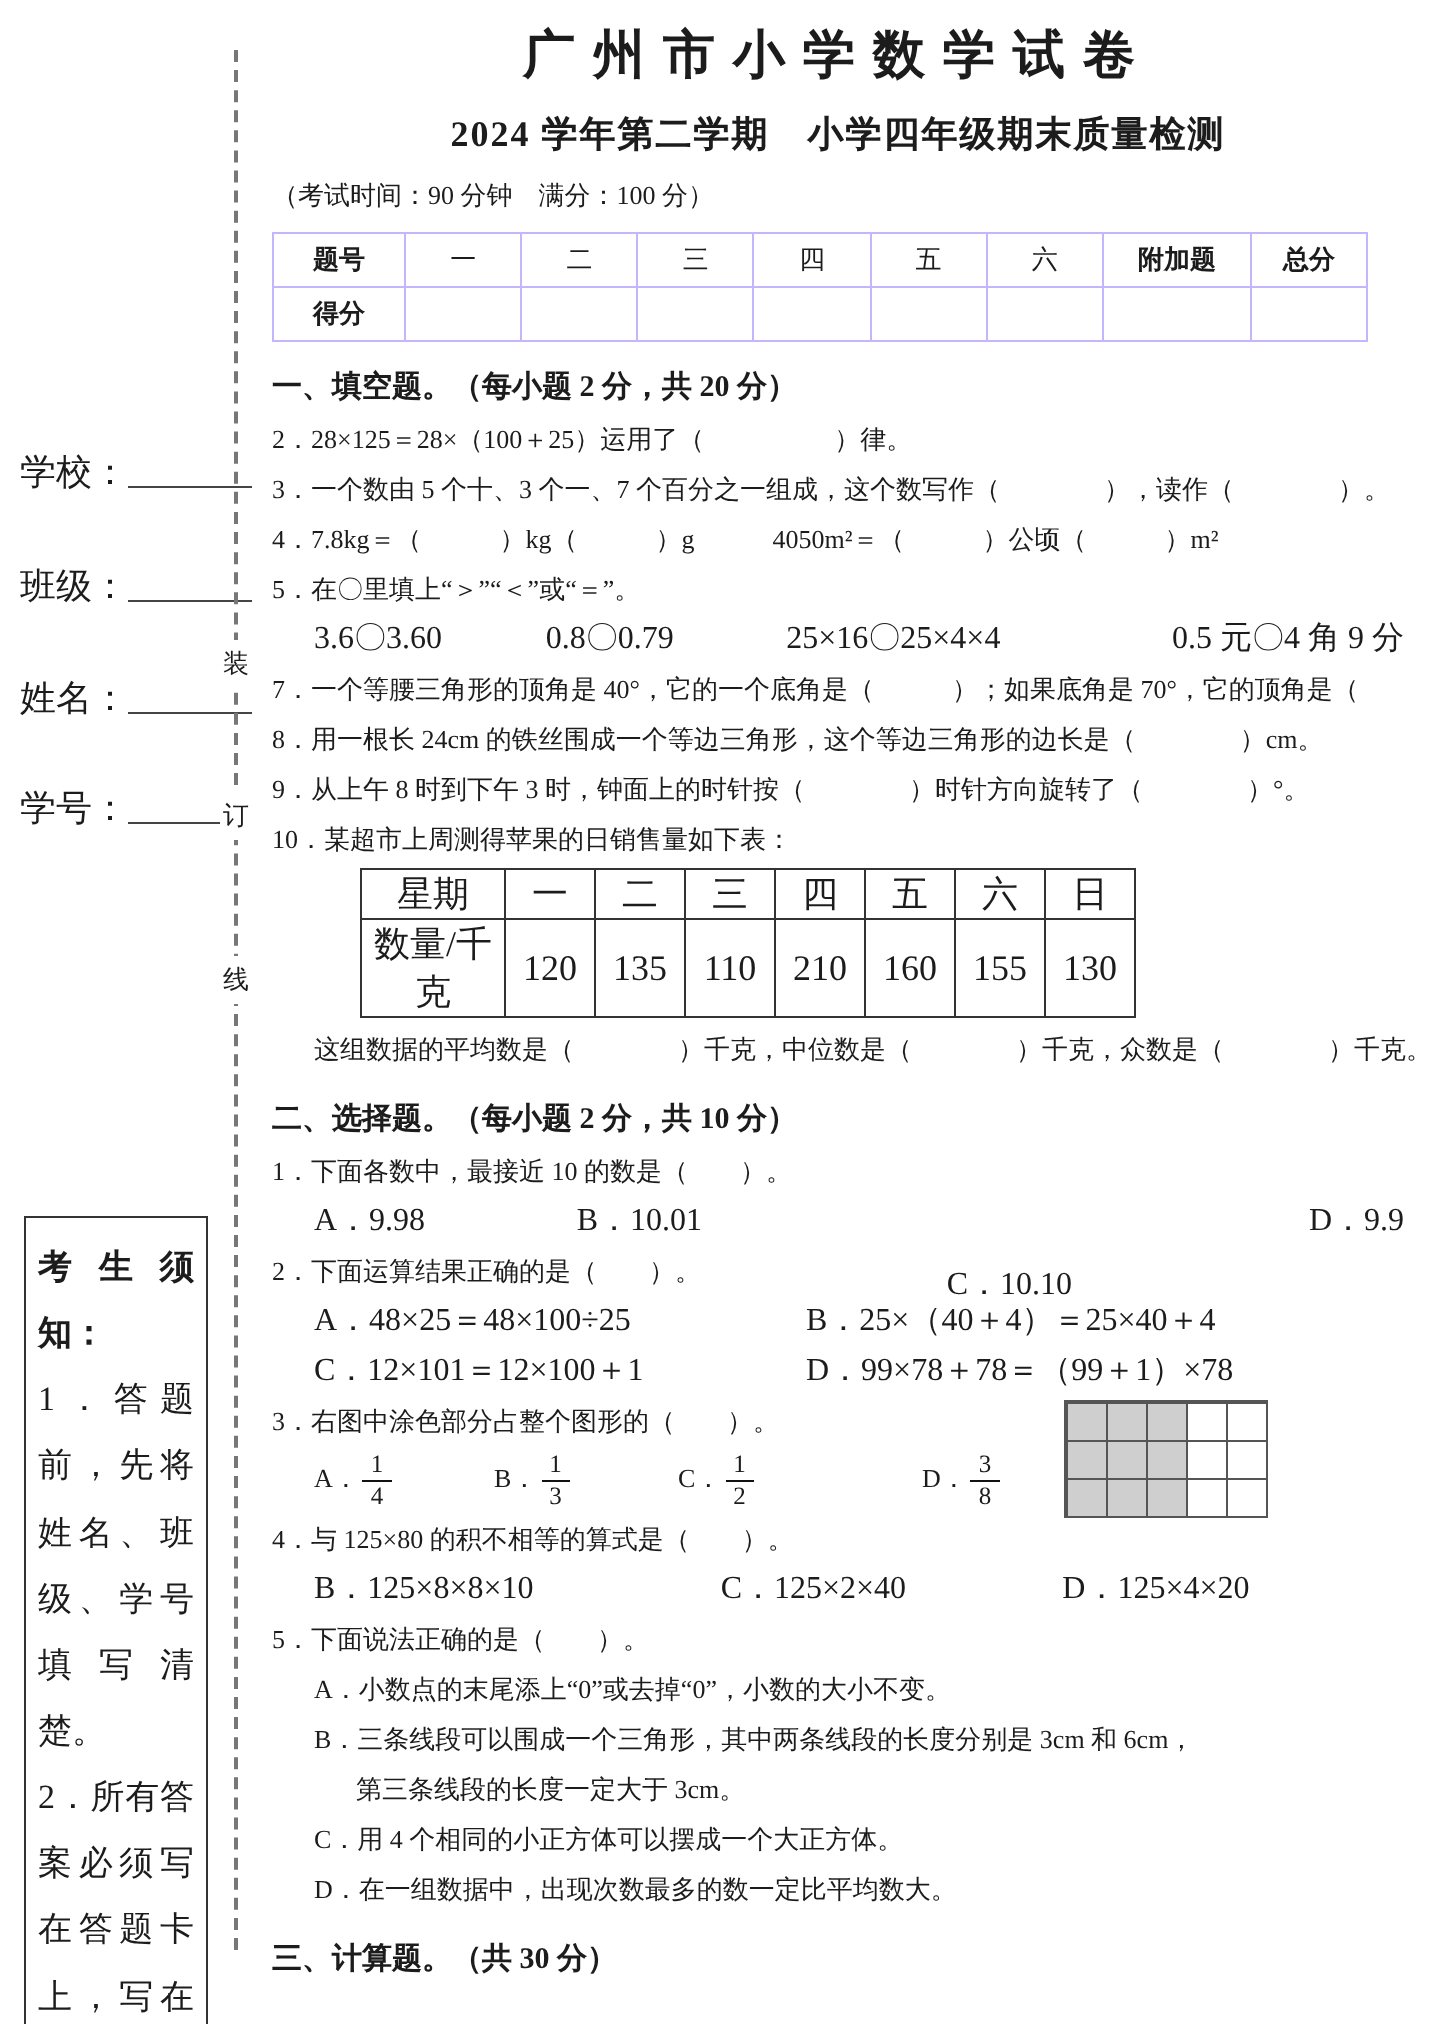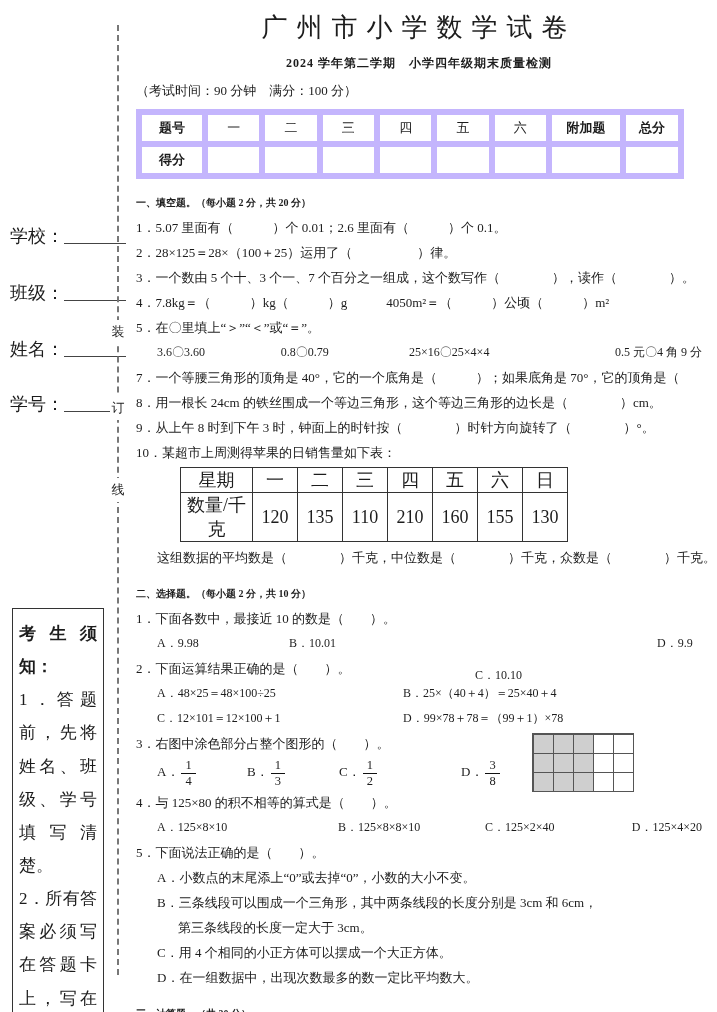--- a/index.html
+++ b/index.html
@@ -14,34 +14,34 @@
   .stu-field .ul{display:inline-block;width:62px;border-bottom:1px solid #444;height:14px;vertical-align:-2px;}
   .bind-line{position:absolute;left:117px;top:25px;height:950px;border-left:2px dashed #777;}
   .bind-char{position:absolute;left:110px;width:16px;text-align:center;font-size:13px;background:#fff;padding:3px 0;}
   .notice{
     position:absolute;left:12px;top:608px;width:78px;border:1.5px solid #333;
     padding:8px 6px 12px 6px;font-size:17px;line-height:1.95;text-align:justify;
   }
   .notice .nt{font-weight:bold;}
   
   .main{position:absolute;left:136px;top:6px;width:566px;}
-  .title{font-size:26px;font-weight:normal;text-align:center;letter-spacing:9px;margin:4px 0 0 0;}
-  .subtitle{font-size:12px;font-weight:bold;text-align:center;margin-top:10px;letter-spacing:1px;}
+  .title{font-size:26px;font-weight:bold;text-align:center;letter-spacing:9px;margin:4px 0 0 0;}
+  .subtitle{font-size:18px;font-weight:bold;text-align:center;margin-top:10px;letter-spacing:1px;}
   .exam-info{font-size:13px;text-align:left;margin-top:10px;}
   
   table{border-collapse:collapse;}
   .score-table{width:548px;margin-top:9px;table-layout:fixed;}
-  .score-table td{border:6px solid #c4b5fd;height:26px;text-align:center;font-size:13px;padding:0;margin-top:20px;}
+  .score-table td{border:1px solid #c4b5fd;height:26px;text-align:center;font-size:13px;padding:0;margin-top:20px;}
   .score-table td.b{font-weight:bold;}
   
-  .sec-h{font-size:10px;font-weight:bold;margin-top:11px;height:25px;line-height:25px;white-space:nowrap;}
+  .sec-h{font-size:15px;font-weight:bold;margin-top:11px;height:25px;line-height:25px;white-space:nowrap;}
   .line{font-size:13px;height:25px;line-height:25px;white-space:nowrap;}
   .ind1{padding-left:21px;}
   .ind2{padding-left:42px;}
-  .row4{display:flex;font-size:12px;height:25px;line-height:25px;}
+  .row4{display:flex;font-size:16px;height:25px;line-height:25px;}
   .row4 > span{white-space:nowrap;}
   
   .sales-table{margin:2px 0 3px 44px;table-layout:fixed;width:388px;}
   .sales-table td{border:1px solid #333;height:24px;text-align:center;font-size:18px;padding:0;}
   
   .q3-block{position:relative;}
   .frac-row{display:flex;align-items:center;font-size:13px;height:34px;}
   .frac{display:inline-block;text-align:center;vertical-align:middle;font-size:12.5px;margin-left:2px;}
   .frac .num{display:block;border-bottom:1px solid #111;padding:0 4px;line-height:15px;}
   .frac .den{display:block;line-height:15px;}
@@ -127,21 +127,20 @@
           <td></td>
       <td></td>
           <td></td>
       <td></td>
           <td></td>
     </tr>
   </tbody>
     </table>
 
   <div class="sec-h">一、填空题。（每小题 2 分，共 20 分）</div>
-  <div class="line">1．5.07 里面有（　　　）个 0.01；2.6 里面有（　　　）个 0.1。</div>
   <div class="line">2．28×125＝28×（100＋25）运用了（　　　　　）律。</div>
   <div class="line">3．一个数由 5 个十、3 个一、7 个百分之一组成，这个数写作（　　　　），读作（　　　　）。</div>
   <div class="line">4．7.8kg＝（　　　）kg（　　　）g　　　4050m²＝（　　　）公顷（　　　）m²</div>
   <div class="line">5．在〇里填上“＞”“＜”或“＝”。</div>
   <div class="row4 cmp4 ind1">
     <span>3.6〇3.60</span>
     <span>0.8〇0.79</span>
     <span>25×16〇25×4×4</span>
     <span>0.5 元〇4 角 9 分</span>
   </div>
@@ -226,21 +225,20 @@
         <div class="cell sh"></div>
         <div class="cell sh"></div>
         <div class="cell sh"></div>
         <div class="cell"></div>
         <div class="cell"></div>
       </div>
   </div>
 
   <div class="line">4．与 125×80 的积不相等的算式是（　　）。</div>
   <div class="row4 opt4 ind1">
-    <span>A．125×8×10</span>
     <span>B．125×8×8×10</span>
     <span>C．125×2×40</span>
     <span>D．125×4×20</span>
   </div>
   <div class="line">5．下面说法正确的是（　　）。</div>
   <div class="line ind1">A．小数点的末尾添上“0”或去掉“0”，小数的大小不变。</div>
   <div class="line ind1">B．三条线段可以围成一个三角形，其中两条线段的长度分别是 3cm 和 6cm，</div>
   <div class="line ind2">第三条线段的长度一定大于 3cm。</div>
   <div class="line ind1">C．用 4 个相同的小正方体可以摆成一个大正方体。</div>
   <div class="line ind1">D．在一组数据中，出现次数最多的数一定比平均数大。</div>

